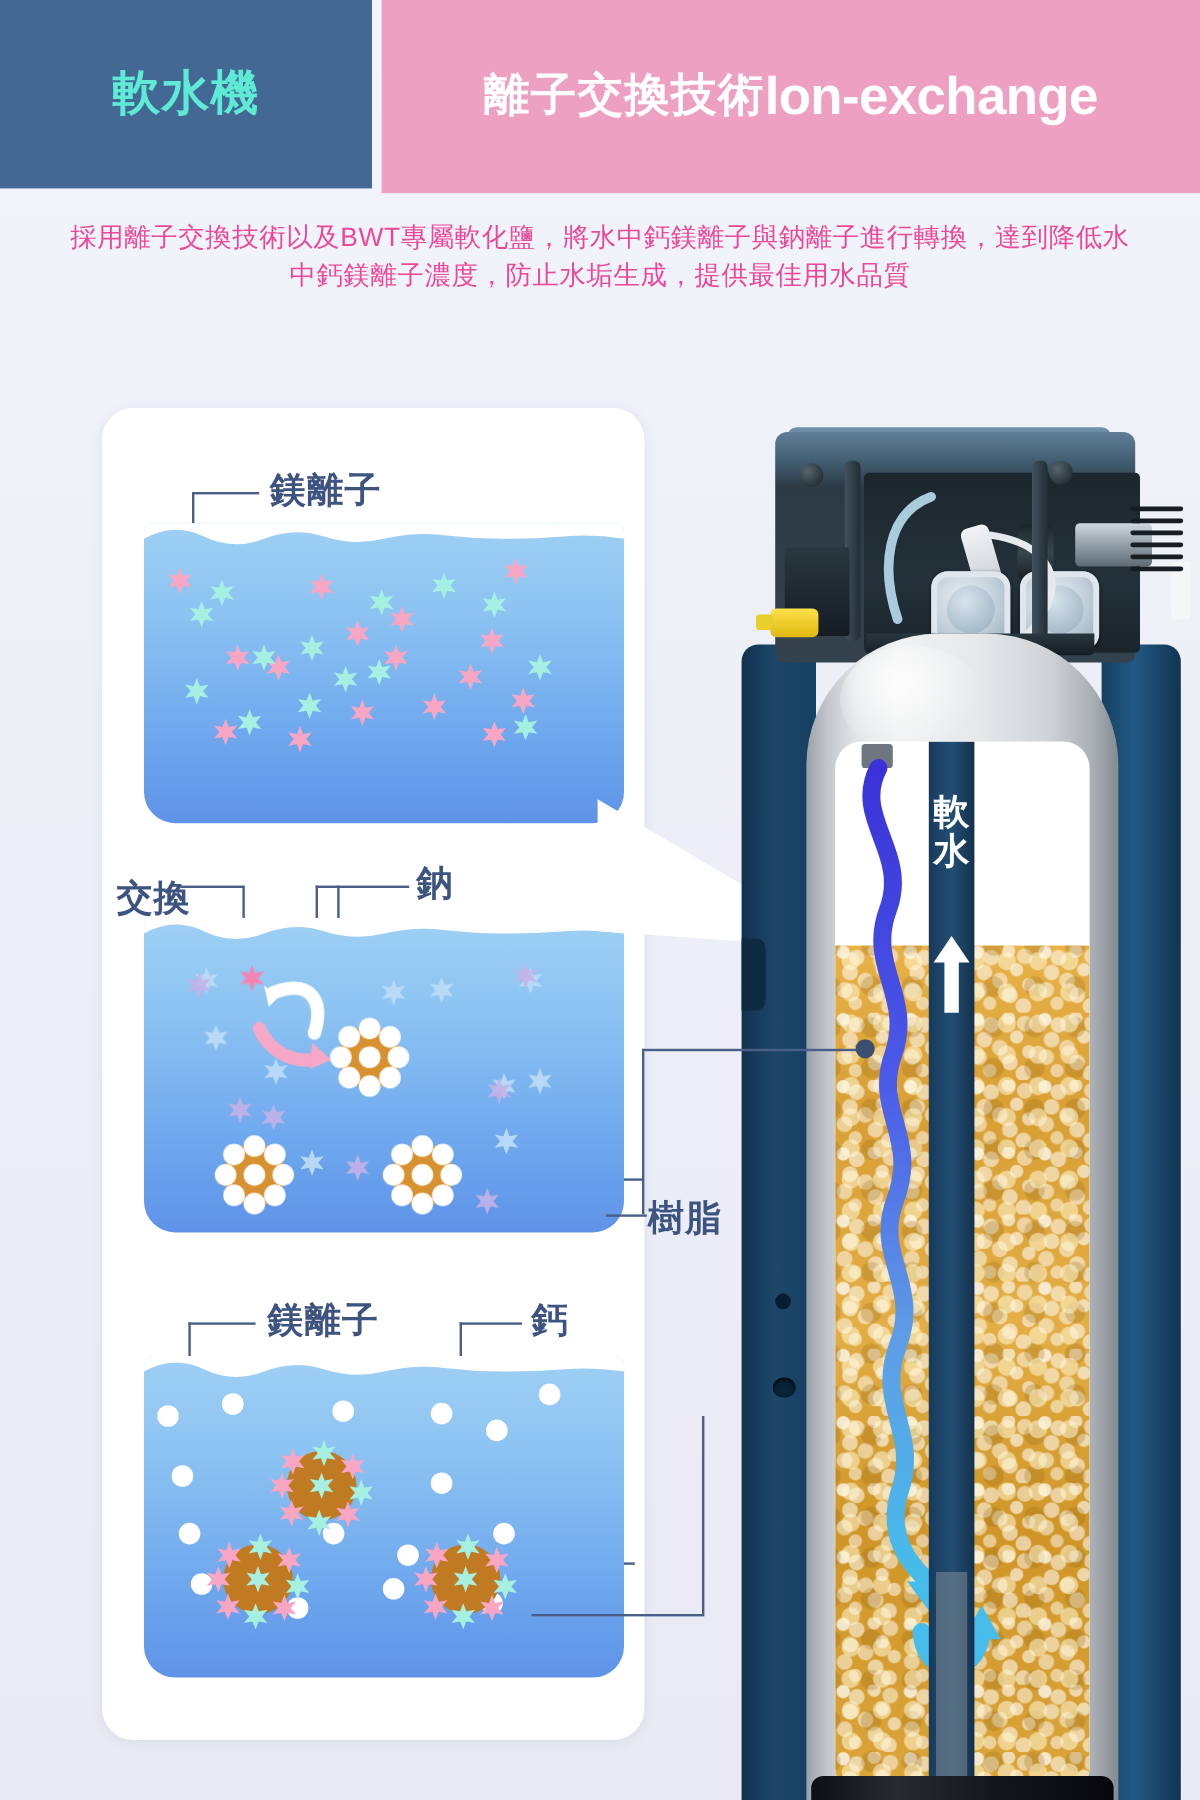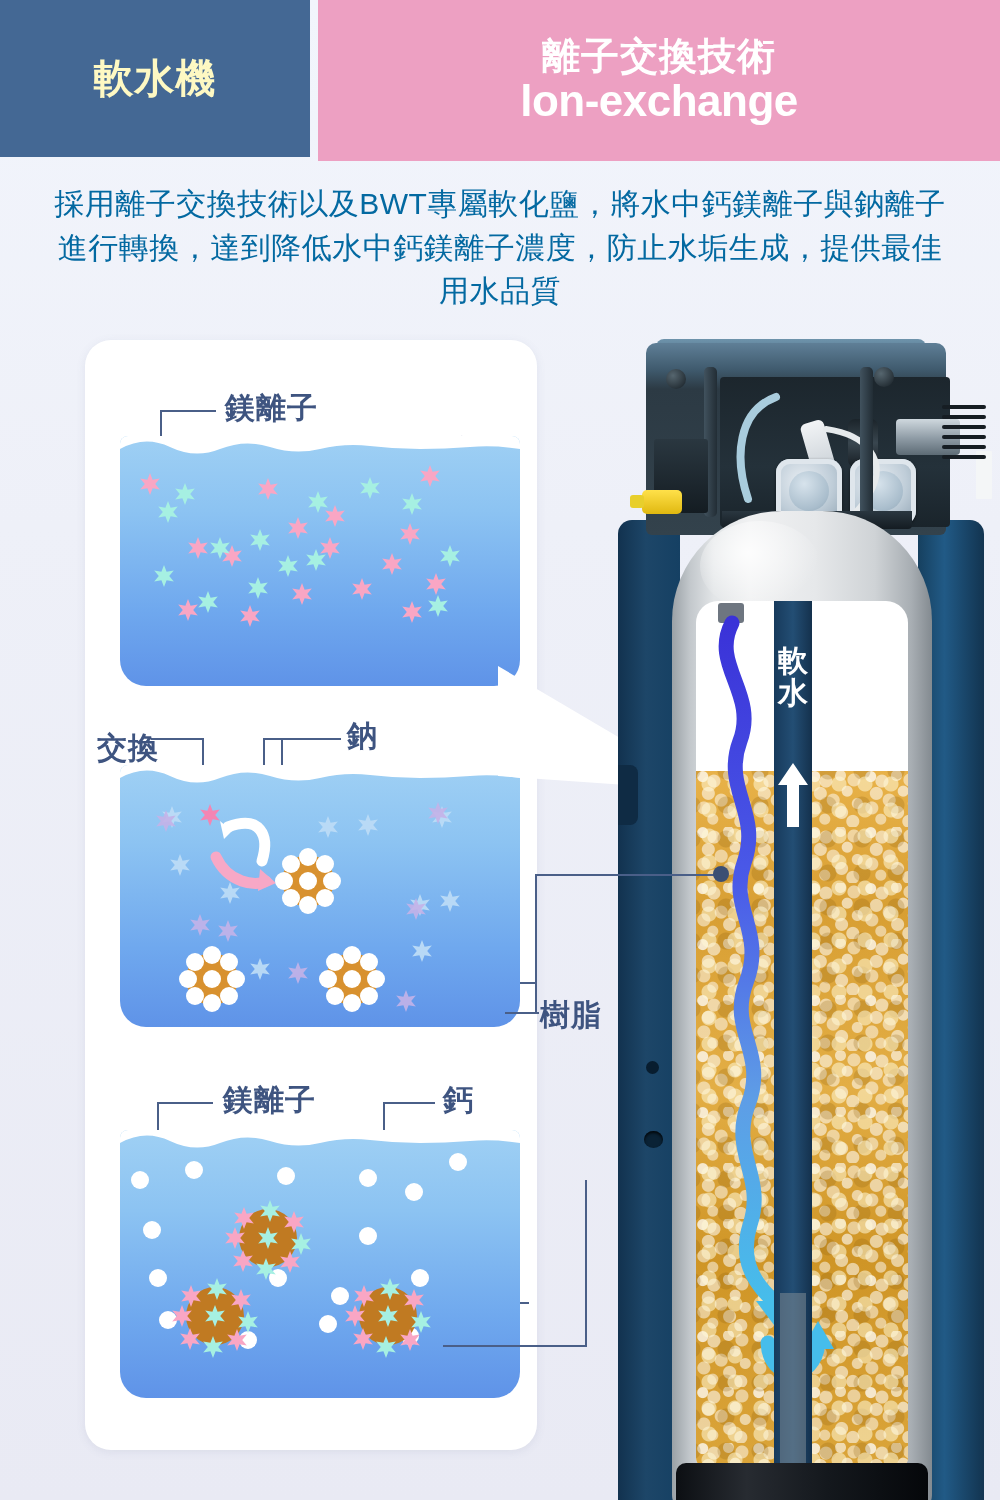--- a/index.html
+++ b/index.html
@@ -29,26 +29,26 @@
     display: flex;
     align-items: center;
     justify-content: center;
   }
   .hdr-pink {
     position: absolute;
     left: 318px; top: 0;
     width: 682px; height: 161px;
     background: #eda0c2;
     display: flex;
-    flex-direction: column;
+    flex-direction: row;
     align-items: center;
     justify-content: center;
   }
   .hdr-blue-text {
-    color: #fef9c3;
+    color: #5eead4;
     font-size: 40px;
     font-weight: bold;
     line-height: 1.22;
     text-align: center;
     letter-spacing: 1px;
   }
   .hdr-pink-cn {
     color: #ffffff;
     font-size: 38px;
     font-weight: bold;
@@ -64,22 +64,22 @@
     text-align: center;
     letter-spacing: -0.5px;
   }
 
   
   .desc {
     position: absolute;
     left: 50px; top: 182px;
     width: 900px;
     text-align: center;
-    color: #0369a1;
-    font-size: 30px;
+    color: #ec4899;
+    font-size: 22px;
     line-height: 1.45;
     letter-spacing: 0.5px;
   }
 
   
   .diagram-card {
     position: absolute;
     left: 85px; top: 340px;
     width: 452px; height: 1110px;
     background: #ffffff;
@@ -127,21 +127,21 @@
   .leader {
     position: absolute;
     background: #4a5f88;
   }
   .leader-h { height: 2px; }
   .leader-v { width: 2px; }
 
   
   .device {
     position: absolute;
-    left: 600px; top: 335px;
+    left: 600px; top: 352px;
     width: 400px; height: 1110px;
   }
 
   
   .cab-left {
     position: absolute;
     left: 18px; top: 185px;
     width: 62px; height: 1080px;
     background: linear-gradient(90deg, #12324f 0%, #1d4668 45%, #154063 100%);
     border-radius: 14px 6px 6px 10px;

